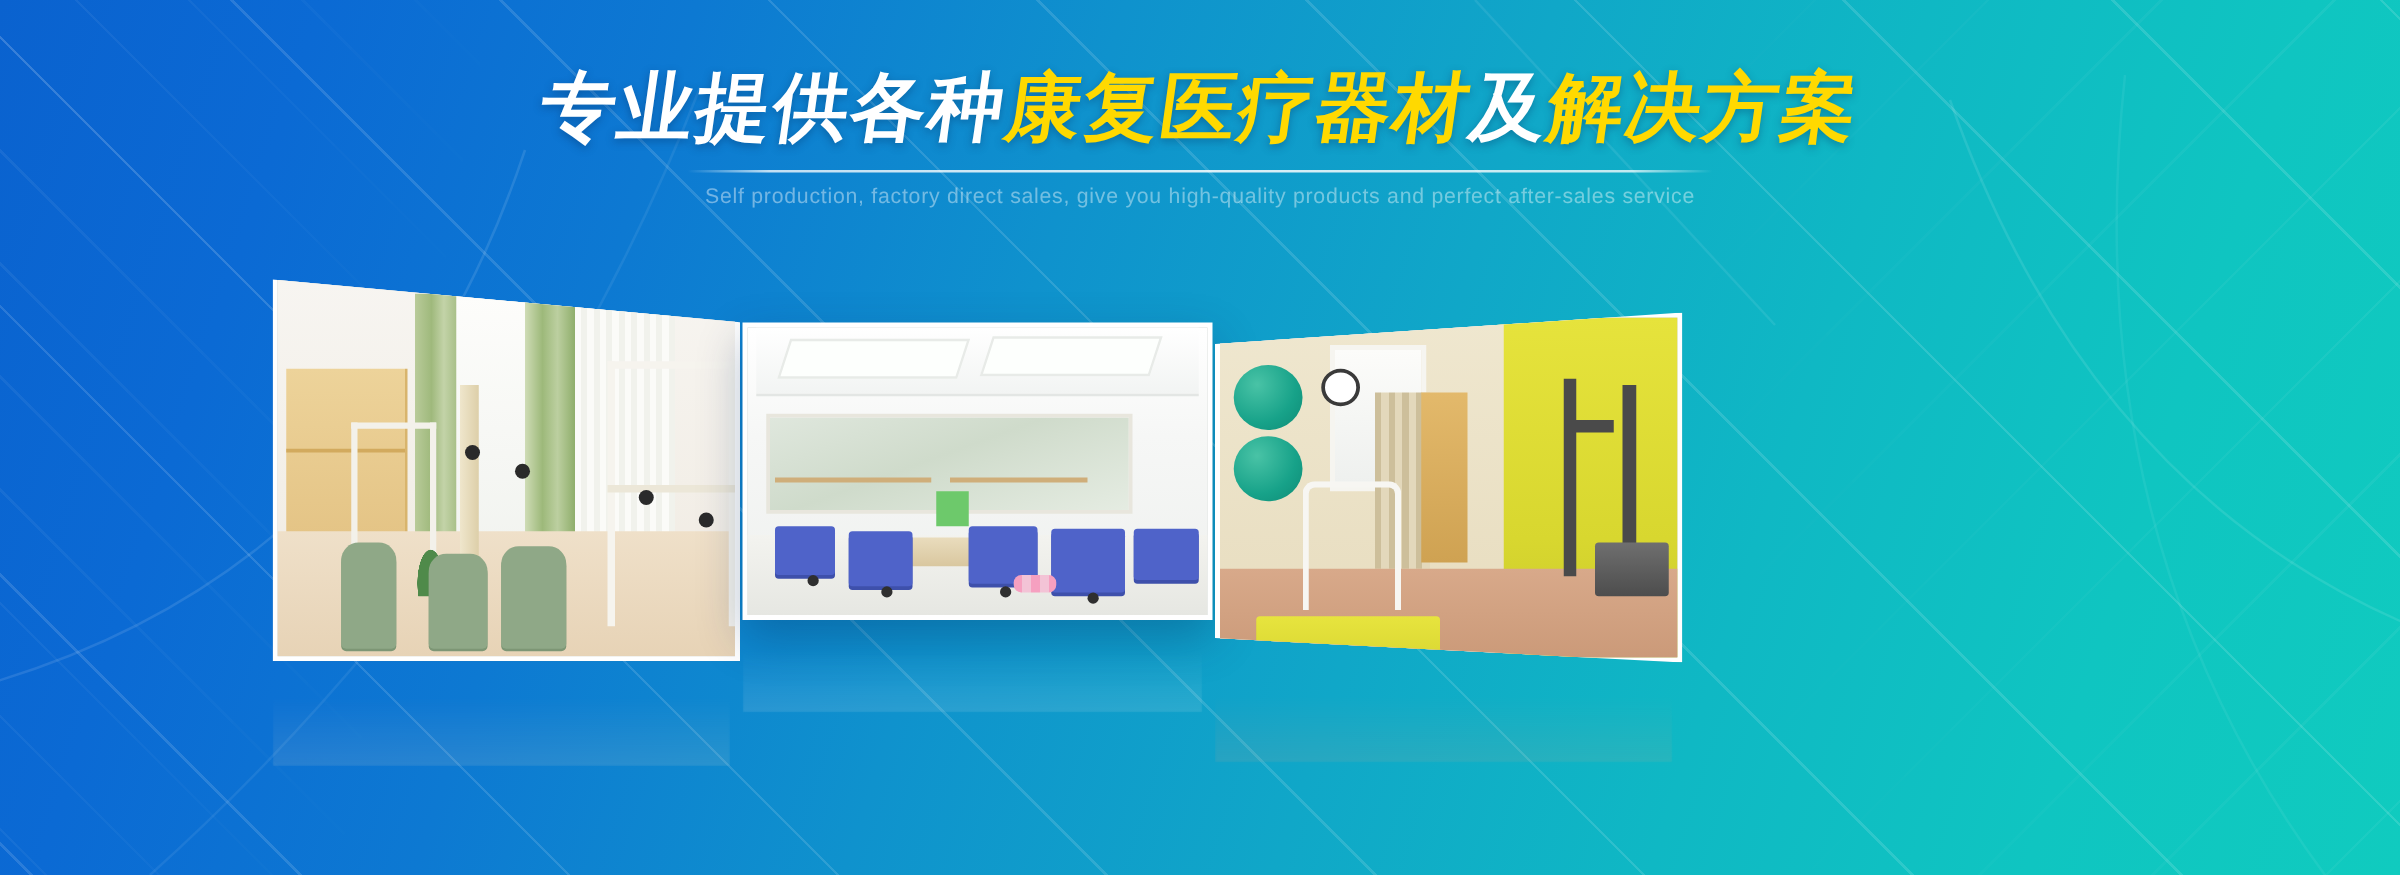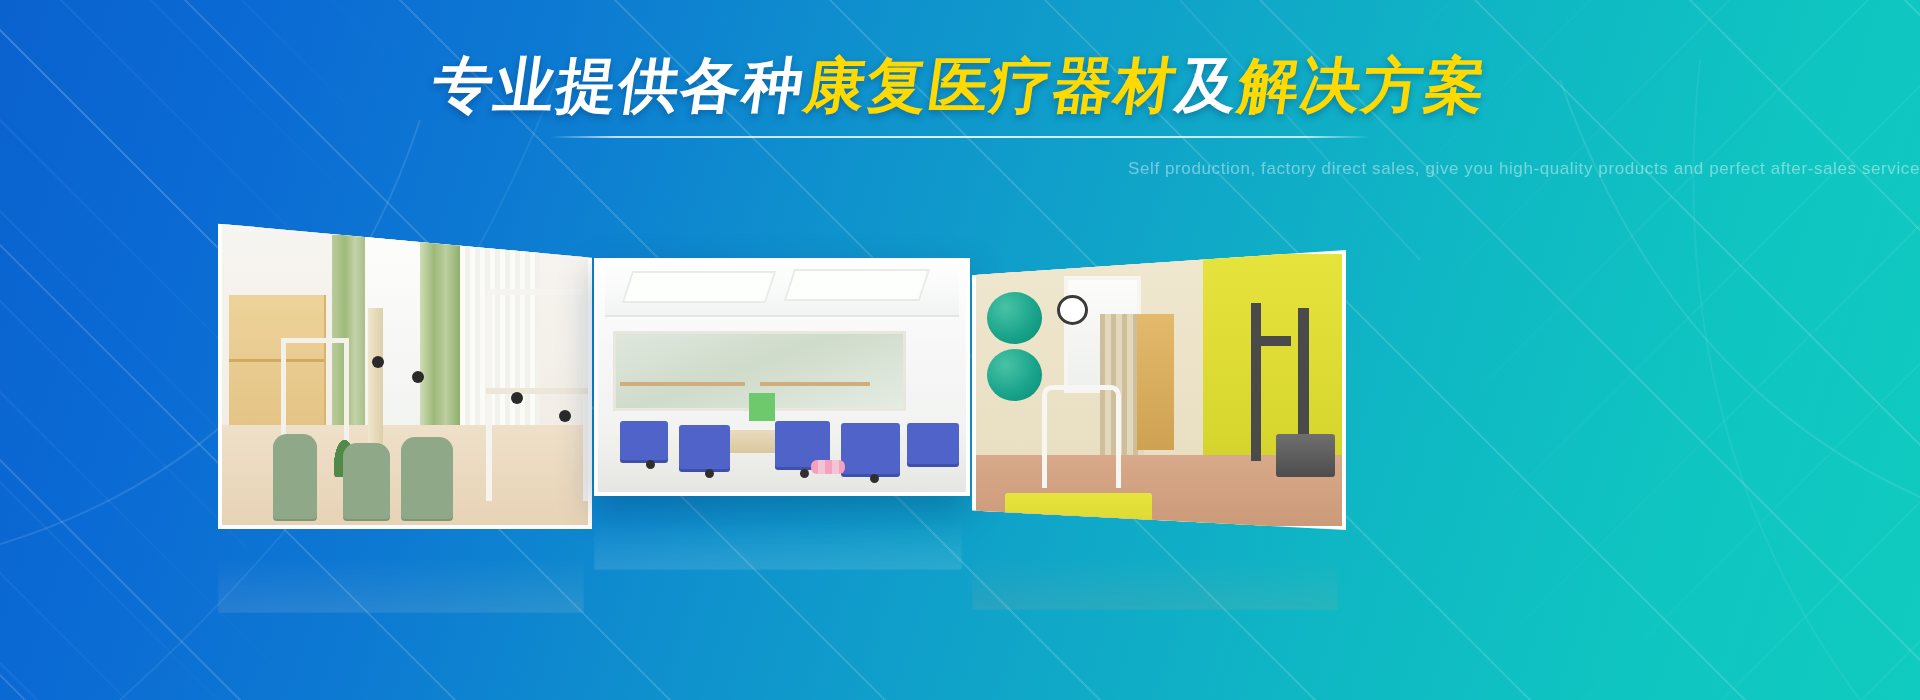--- a/index.html
+++ b/index.html
@@ -81,27 +81,26 @@
   }
   .sub-cn{
     margin-top:16px;
     color:#ffffff;
     font-size:27px;
     letter-spacing:4px;
     white-space:nowrap;
     text-shadow:0 2px 5px rgba(0,40,90,.3);
   }
   .sub-en{
-    margin-top:21px;
+    margin-top:9px;
     color:rgba(255,255,255,.42);
     font-size:17px;
     letter-spacing:.6px;
     white-space:nowrap;
     font-weight:normal;
-    text-align:right;
   }
 
   
   .stage{position:absolute;left:0;top:0;width:1920px;height:700px;z-index:5;}
   .shot{
     position:absolute;
     background:#ffffff;
     padding:4px;
     box-shadow:0 14px 34px rgba(0,40,90,.30);
     overflow:hidden;

